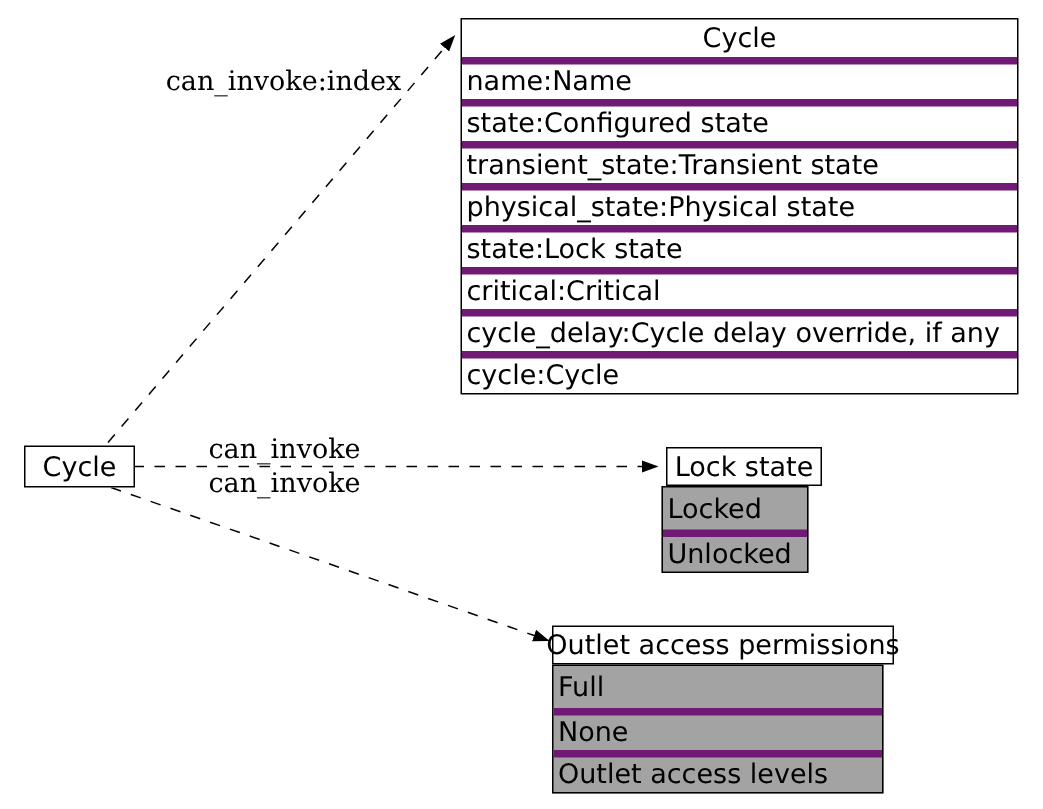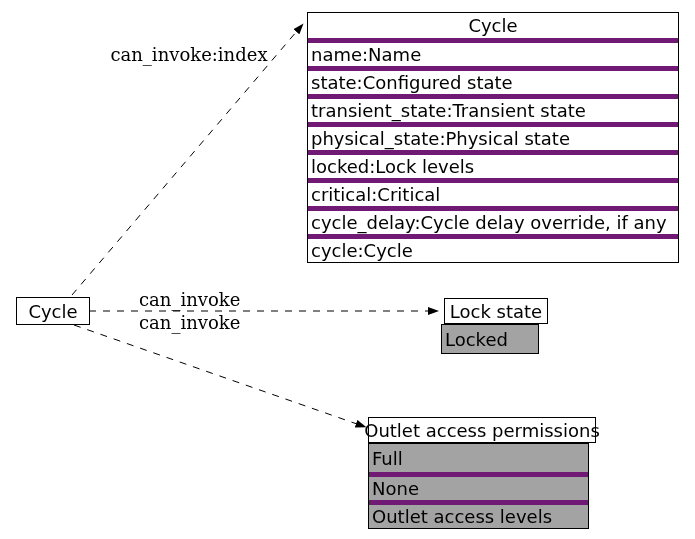--- a/index.html
+++ b/index.html
@@ -121,29 +121,30 @@
   <div class="node-box cycle-node">
     <span>Cycle</span>
   </div>
 
   <div class="node-box outlet-table">
     <div class="table-title">Cycle</div>
     <div class="table-row">name:Name</div>
     <div class="table-row">state:Configured state</div>
     <div class="table-row">transient_state:Transient state</div>
     <div class="table-row">physical_state:Physical state</div>
-    <div class="table-row">locked:Lock levels</div>
+    <div class="table-row">state:Lock state</div>
     <div class="table-row">critical:Critical</div>
     <div class="table-row">cycle_delay:Cycle delay override, if any</div>
     <div class="table-row">cycle:Cycle</div>
   </div>
 
   <div class="enum-header lock-header">Lock state</div>
   <div class="enum-body lock-body">
     <div class="table-row">Locked</div>
+    <div class="table-row">Unlocked</div>
   </div>
 
   <div class="enum-header perm-header">Outlet access permissions</div>
   <div class="enum-body perm-body">
     <div class="table-row">Full</div>
     <div class="table-row">None</div>
     <div class="table-row">Outlet access levels</div>
   </div>
 
 </div>

